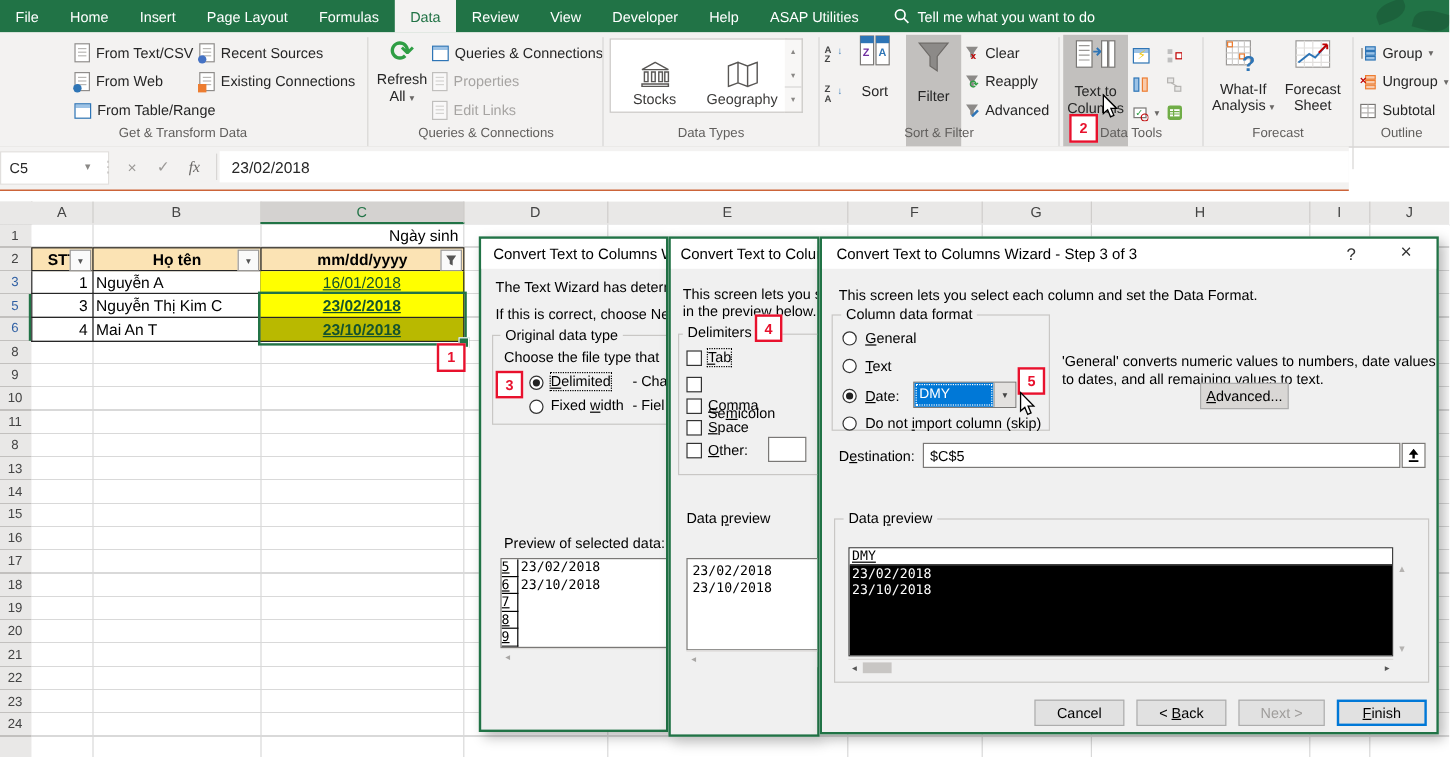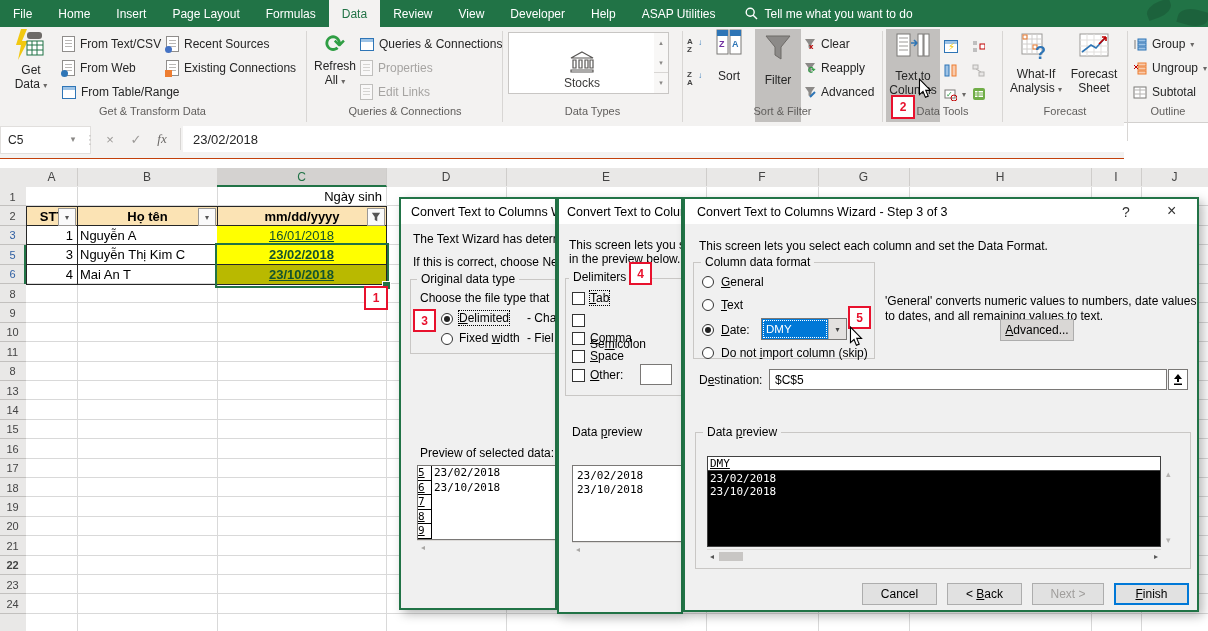--- a/index.html
+++ b/index.html
@@ -102,30 +102,20 @@
           <line x1="8.2" y1="8.2" x2="12" y2="12" stroke="#fff" stroke-width="1.4"></line>
         </svg>
       <span>Tell me what you want to do</span>
     </div>
     <div class="leaf" style="left:1146px;top:2px;width:26px;height:15px;transform:rotate(-20deg);"></div>
     <div class="leaf" style="left:1178px;top:9px;width:30px;height:17px;transform:rotate(15deg);"></div>
   </div>
 
   <div class="ribbon">
 
-    <div class="bigbtn" style="left:4px;width:54px;">
-      <svg width="32" height="34" viewBox="0 0 32 34">
-        <polygon points="6,0 1,16 6,16 3,31 13,12 7,12 12,0" fill="#f2c811"></polygon>
-        <rect x="12" y="3" width="15" height="7" rx="3" fill="#6d6a67"></rect>
-        <rect x="12" y="12" width="16" height="14" fill="#fff" stroke="#217346"></rect>
-        <path d="M12 16h16M12 21h16M17 12v14M22 12v14" stroke="#217346" fill="none"></path>
-      </svg>
-      <span class="cap">Get</span>
-      <span class="cap"><span>Data</span> <span style="font-size:8px;color:#6a6866;">▾</span></span>
-    </div>
     <div class="rsmall" style="left:62px;top:6px;">
         <span class="docicon">
           <i></i>
         </span>
         <span>From Text/CSV</span>
       </div>
     <div class="rsmall" style="left:62px;top:30px;">
         <span class="docicon">
           <i></i>
           <span class="badge" style="left:-2px;bottom:-2px;background:#2e75b6;"></span>
@@ -176,20 +166,26 @@
       </div>
     <div class="grplabel" style="left:308px;width:194px;">Queries &amp; Connections</div>
     <div class="rdiv" style="left:502px;"></div>
 
     <div class="gallery">
       <div class="gal-item">
         <svg width="26" height="22" viewBox="0 0 26 22">
             <path d="M13 1 L24 7 H2 Z M4 9h3v8H4Z M10 9h3v8h-3Z M16 9h3v8h-3Z M21 9h3v8h-3Z M2 19h22v2H2Z" fill="none" stroke="#595755" stroke-width="1.2"></path>
           </svg>
         <span>Stocks</span>
+      </div>
+      <div class="gal-item">
+        <svg width="26" height="22" viewBox="0 0 26 22">
+            <path d="M1 4 L9 1 V18 L1 21 Z M9 1 L17 4 V21 L9 18 Z M17 4 L25 1 V18 L17 21 Z" fill="none" stroke="#595755" stroke-width="1.2"></path>
+          </svg>
+        <span>Geography</span>
       </div>
     </div>
     <div class="galscroll">
       <span>▴</span>
       <span>▾</span>
       <span style="border-top:1px solid #d8d6d4;">▾</span>
     </div>
     <div class="grplabel" style="left:503px;width:179px;">Data Types</div>
     <div class="rdiv" style="left:682px;"></div>
 
@@ -382,21 +378,21 @@
     <div class="rowlab" style="top:174.6px;">8</div>
     <div class="rowlab" style="top:194px;">13</div>
     <div class="rowlab" style="top:213.4px;">14</div>
     <div class="rowlab" style="top:232.8px;">15</div>
     <div class="rowlab" style="top:252.2px;">16</div>
     <div class="rowlab" style="top:271.6px;">17</div>
     <div class="rowlab" style="top:291px;">18</div>
     <div class="rowlab" style="top:310.4px;">19</div>
     <div class="rowlab" style="top:329.8px;">20</div>
     <div class="rowlab" style="top:349.2px;">21</div>
-    <div class="rowlab" style="top:368.6px;font-weight:bold;">22</div>
+    <div class="rowlab" style="top:368.6px;">22</div>
     <div class="rowlab" style="top:388px;">23</div>
     <div class="rowlab" style="top:407.4px;">24</div>
     <div class="selrowedge" style="top:58.2px;height:38.8px;"></div>
   </div>
 
   <div class="gridbody">
     <div class="vline" style="left:51px;"></div>
     <div class="vline" style="left:191px;"></div>
     <div class="vline" style="left:360px;"></div>
     <div class="vline" style="left:480px;"></div>

